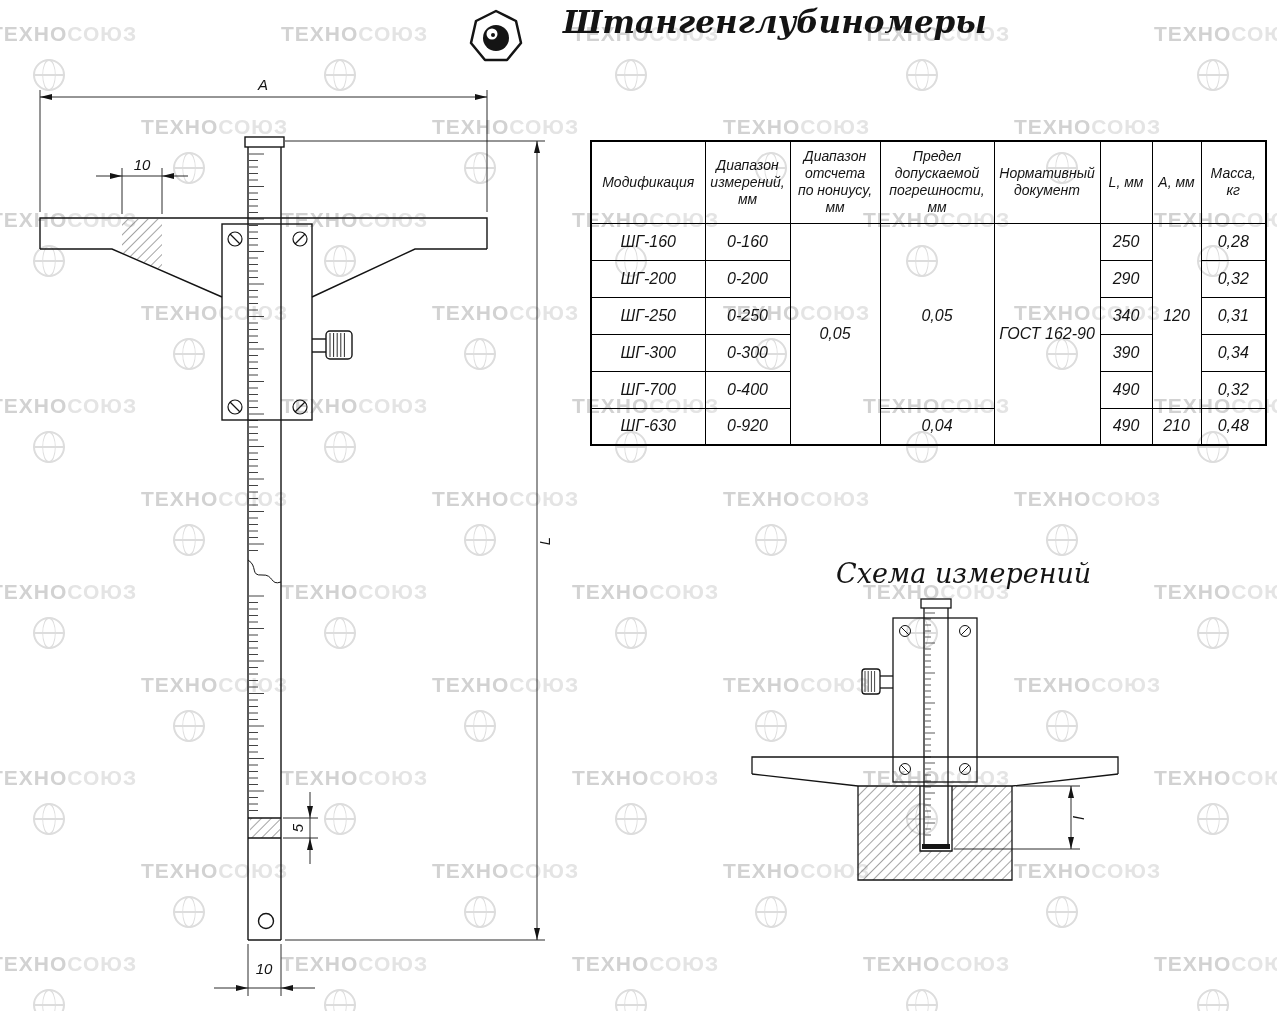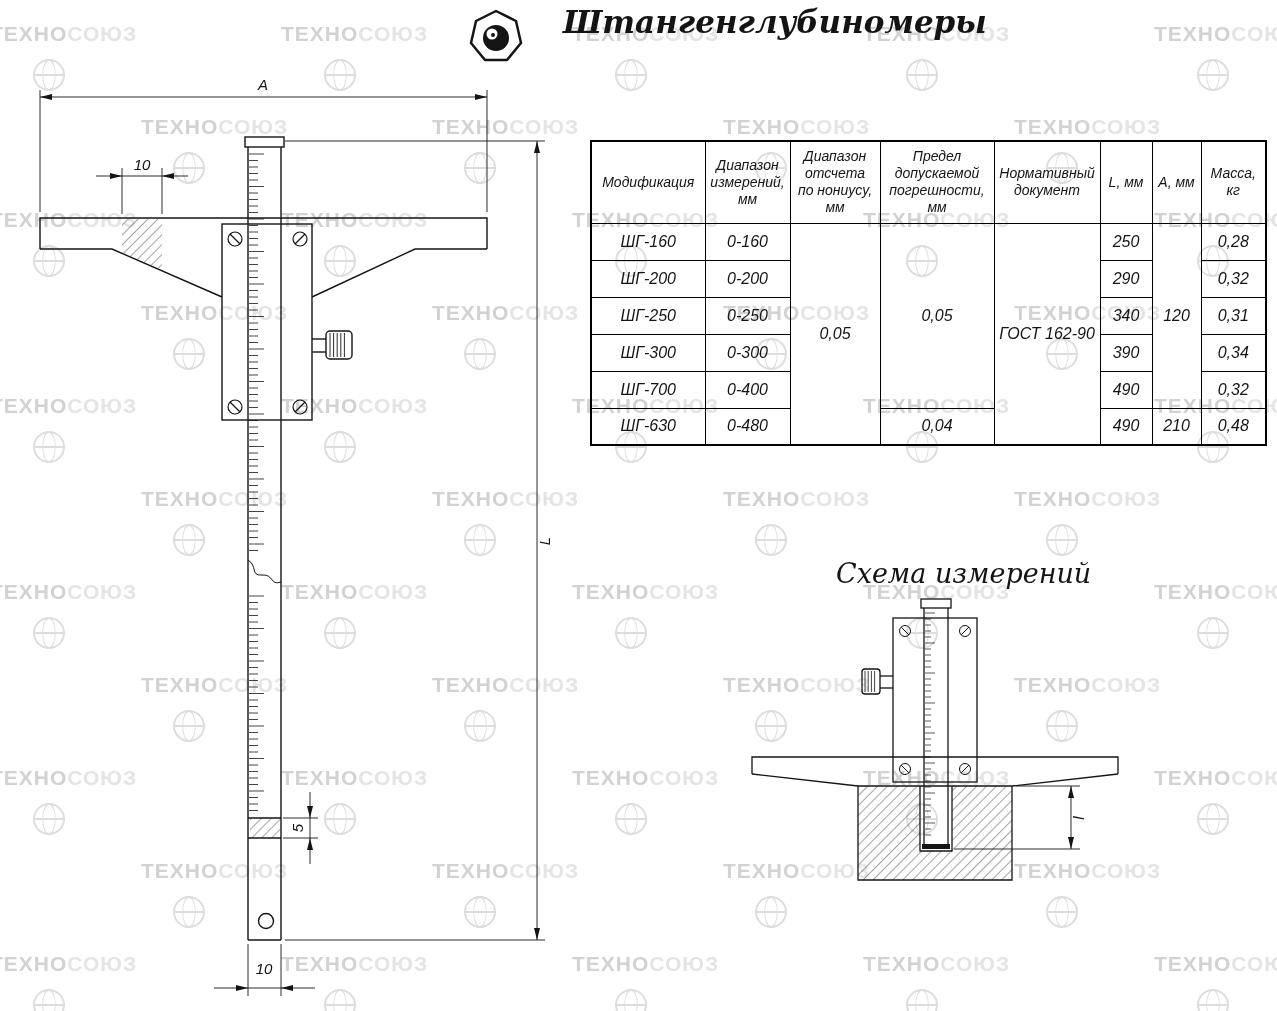--- a/index.html
+++ b/index.html
@@ -511,20 +511,20 @@
       <td>0,34</td>
     </tr>
     <tr>
       <td>ШГ-700</td>
       <td>0-400</td>
       <td>490</td>
       <td>0,32</td>
     </tr>
     <tr>
       <td>ШГ-630</td>
-      <td>0-480</td>
+      <td>0-920</td>
       <td>0,04</td>
       <td>490</td>
       <td>210</td>
       <td>0,48</td>
     </tr>
   </tbody>
 </table>
 
 </body></html>

